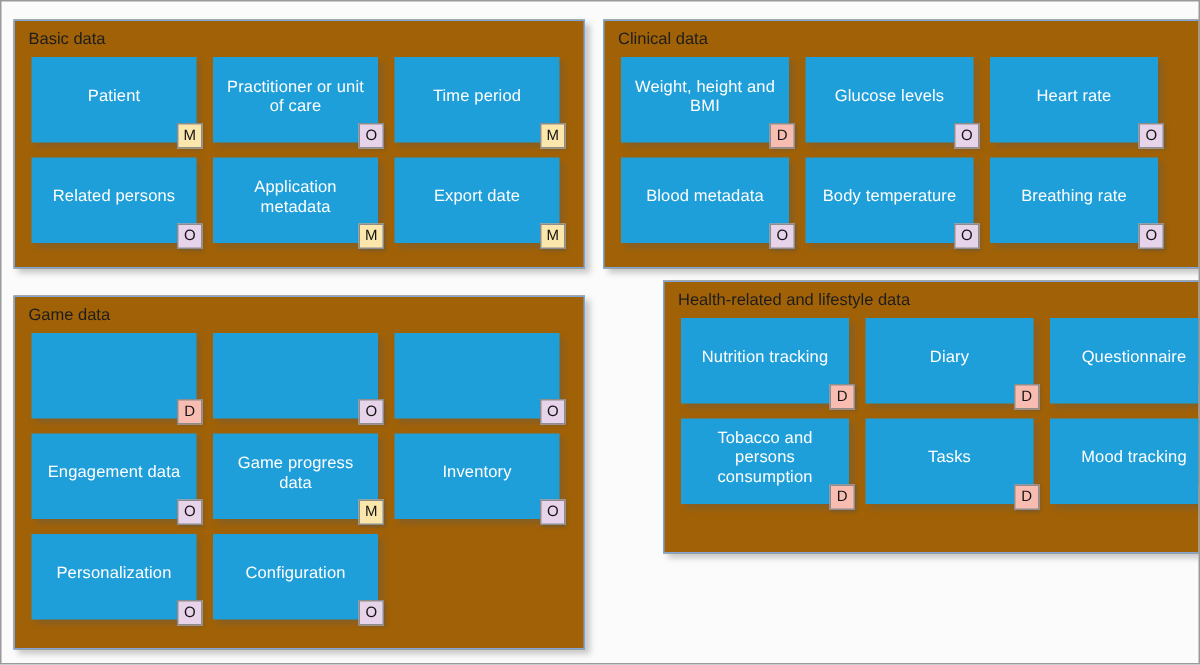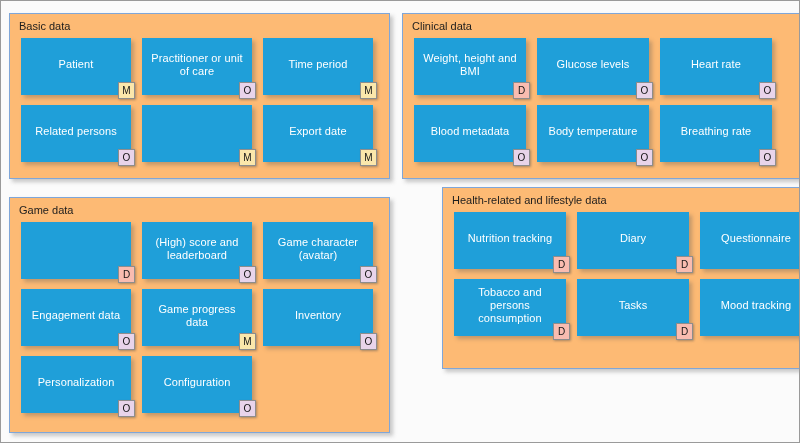--- a/index.html
+++ b/index.html
@@ -21,21 +21,21 @@
     box-sizing: border-box;
     background: #fbfbfb;
     border: 1px solid #9a9a9a;
     overflow: hidden;
   }
 
   
   .panel {
     position: absolute;
     box-sizing: border-box;
-    background: #fdba74;
+    background: #a16207;
     border: 1px solid #7fa6d8;
     box-shadow: 3px 3px 4px rgba(90,90,90,0.32);
   }
   .panel-title {
     position: absolute;
     top: 6px;
     left: 9px;
     font-size: 11px;
     line-height: 13px;
     color: #1d1d1d;
@@ -132,20 +132,21 @@
           <span class="badge badge-M">M</span>
         </div>
       </div>
 
       <div class="row">
         <div class="card">
           <span class="card-label">Related persons</span>
           <span class="badge badge-O">O</span>
         </div>
         <div class="card">
+          <span class="card-label">Application metadata</span>
           <span class="badge badge-M">M</span>
         </div>
         <div class="card">
           <span class="card-label">Export date</span>
           <span class="badge badge-M">M</span>
         </div>
       </div>
 
     </div>
   </section>
@@ -189,25 +190,23 @@
 
   <section class="panel" id="panel-game">
     <div class="panel-title">Game data</div>
     <div class="cards">
 
       <div class="row">
         <div class="card">
           <span class="badge badge-D">D</span>
         </div>
         <div class="card">
-          <span class="card-label">(High) score and leaderboard</span>
-          <span class="badge badge-O">O</span>
-        </div>
-        <div class="card">
-          <span class="card-label">Game character (avatar)</span>
+          <span class="badge badge-O">O</span>
+        </div>
+        <div class="card">
           <span class="badge badge-O">O</span>
         </div>
       </div>
 
       <div class="row">
         <div class="card">
           <span class="card-label">Engagement data</span>
           <span class="badge badge-O">O</span>
         </div>
         <div class="card">

